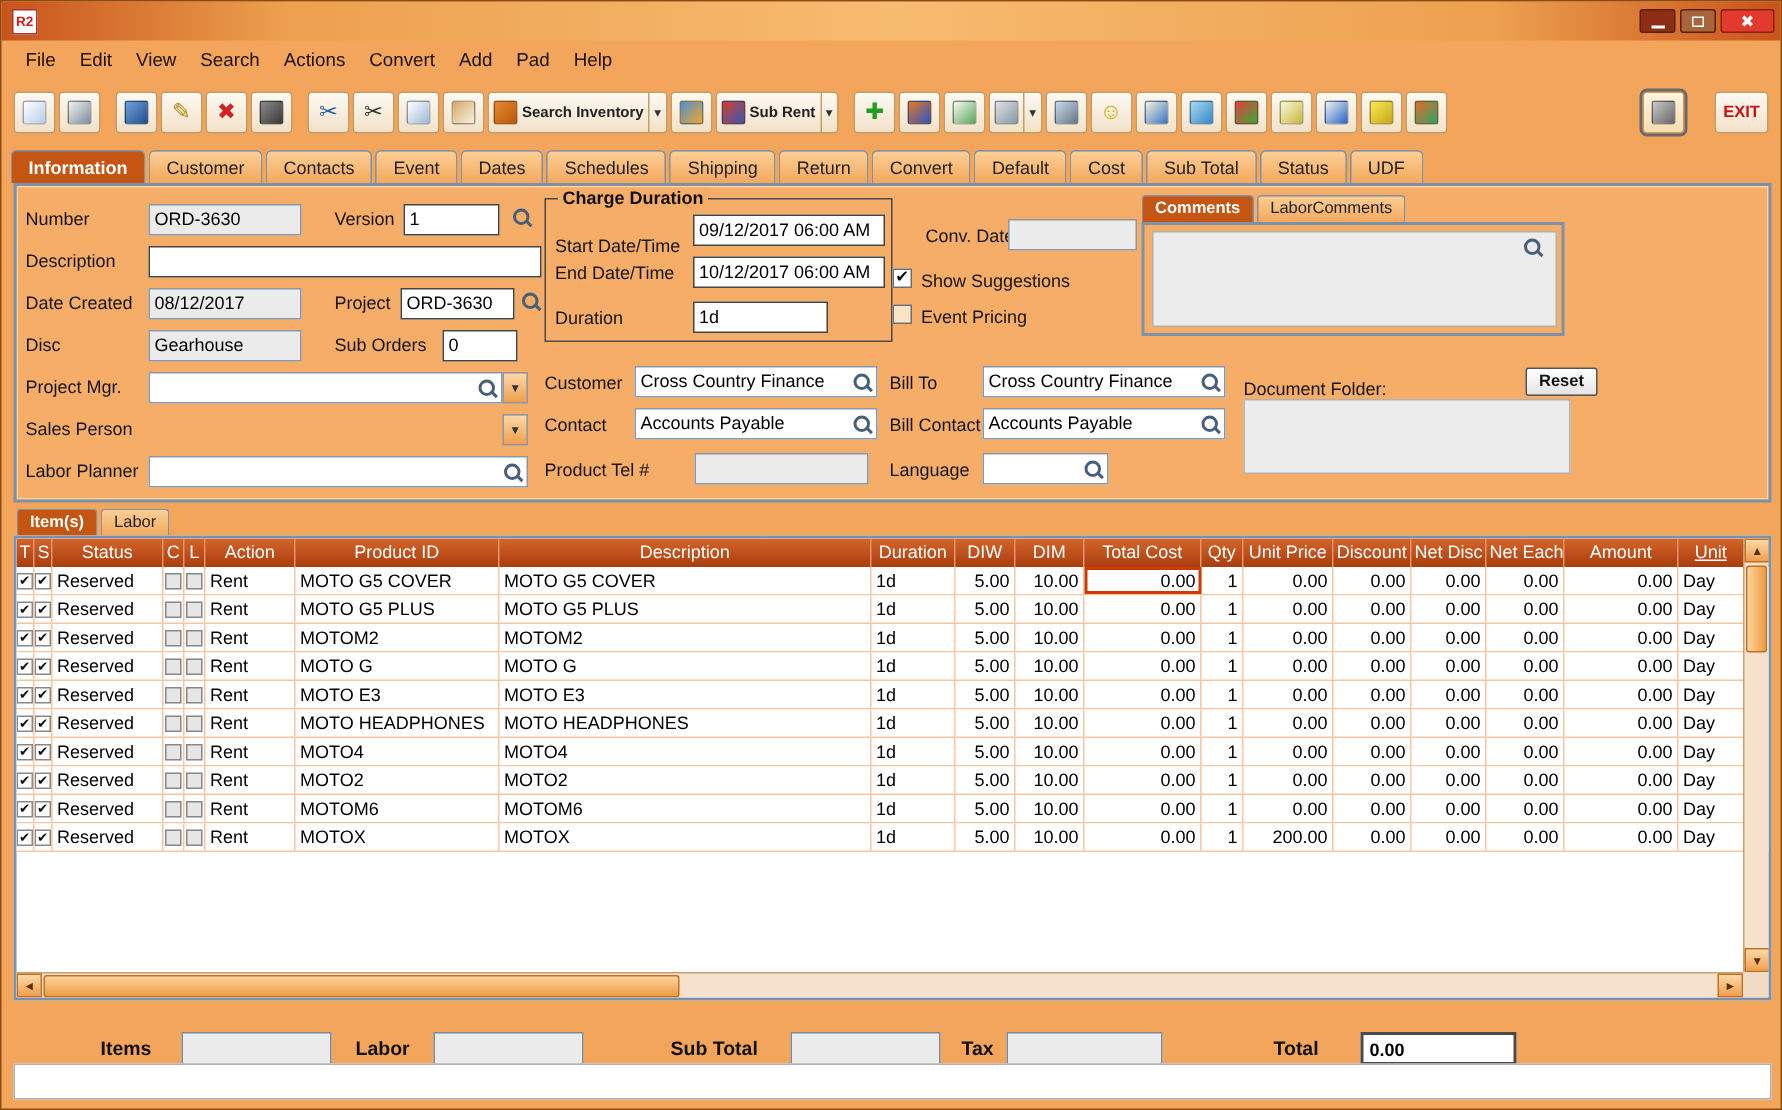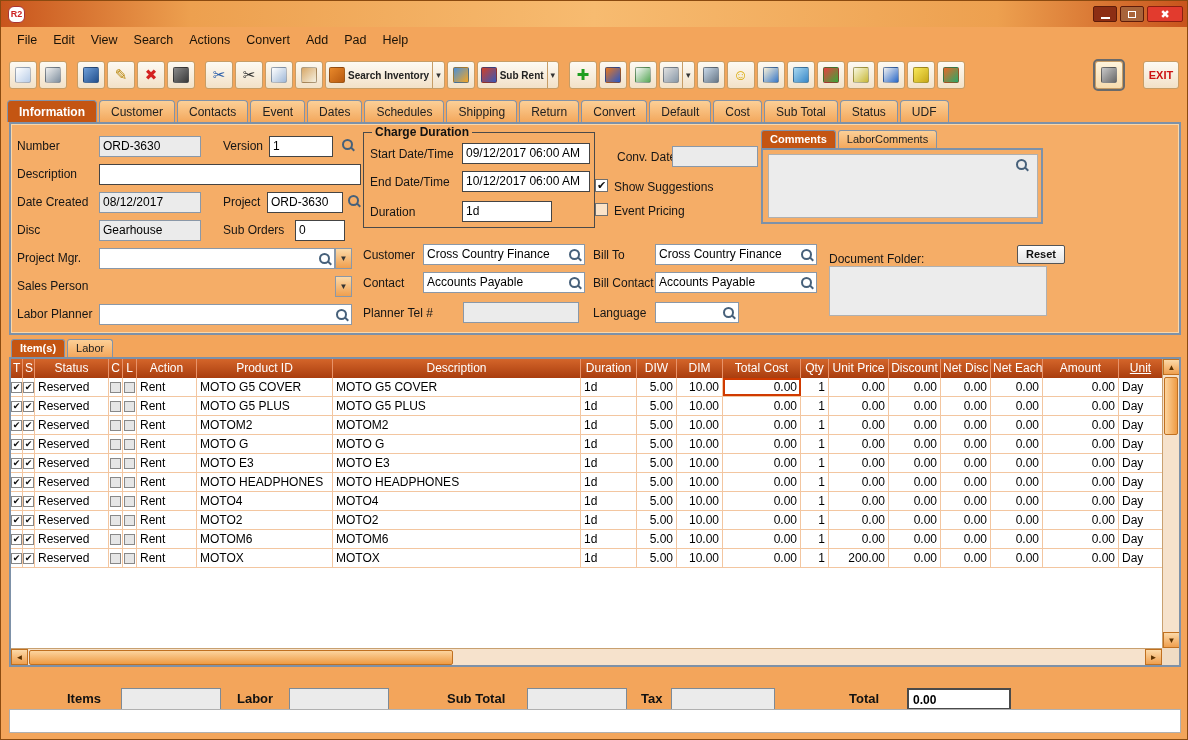--- a/index.html
+++ b/index.html
@@ -12,21 +12,21 @@
     border:1px solid #8a4a10;
   }
   
   .titlebar{
     position:absolute; left:0; top:0; right:0; height:26px;
     background:linear-gradient(90deg,#c8541c 0%,#eda04f 16%,#f7bb70 50%,#eda04f 84%,#c8541c 100%);
     display:flex; align-items:center; padding:0 4px;
   }
   .app-icon{
     width:17px;height:17px;margin-left:3px;background:#fff;border:1px solid #a33;
-    color:#c22;font-size:9px;font-weight:bold;text-align:center;line-height:15px;border-radius:6px;
+    color:#c22;font-size:9px;font-weight:bold;text-align:center;line-height:15px;border-radius:0;
   }
   .title{
     position:absolute;left:0;right:0;text-align:center;font-size:13px;color:#2a1608;
   }
   .winbtns{margin-left:auto;display:flex;gap:3px;align-items:center;z-index:2;}
   .wb{height:16px;display:inline-flex;align-items:center;justify-content:center;border-radius:2px;cursor:default;}
   .wb.min{width:24px;background:#8c2e14;border:1px solid #5e1c0a;}
   .wb.min .minbar{width:9px;height:2px;background:#fff;margin-top:7px;}
   .wb.max{width:24px;background:#a8643a;border:1px solid #5e1c0a;}
   .wb.max .maxbox{width:8px;height:7px;border:1px solid #fff;}
@@ -282,21 +282,21 @@
   <span class="combo-btn" style="left:324px;top:152px">▼</span>
 
   <span class="lbl" style="left:6px;top:183px">Labor Planner</span>
   <div class="lookup" style="left:88px;top:180px;width:253px">
     <span></span>
     <span class="lens"></span>
   </div>
 
   <div class="group" style="left:352px;top:8px;width:232px;height:96px">
     <span class="group-title">Charge Duration</span>
-    <span class="lbl" style="left:6px;top:14px">Start Date/Time</span>
+    <span class="lbl" style="left:6px;top:24px">Start Date/Time</span>
     <div class="field wt" style="left:98px;top:10px;width:128px">09/12/2017 06:00 AM</div>
     <span class="lbl" style="left:6px;top:42px">End Date/Time</span>
     <div class="field wt" style="left:98px;top:38px;width:128px">10/12/2017 06:00 AM</div>
     <span class="lbl" style="left:6px;top:72px">Duration</span>
     <div class="field wt" style="left:98px;top:68px;width:90px">1d</div>
   </div>
 
   <span class="lbl" style="left:606px;top:26px">Conv. Date</span>
   <div class="field ro" style="left:661px;top:22px;width:86px"></div>
 
@@ -333,21 +333,21 @@
   <div class="lookup" style="left:412px;top:148px;width:162px">
     <span>Accounts Payable</span>
     <span class="lens"></span>
   </div>
   <span class="lbl" style="left:582px;top:152px">Bill Contact</span>
   <div class="lookup" style="left:644px;top:148px;width:162px">
     <span>Accounts Payable</span>
     <span class="lens"></span>
   </div>
 
-  <span class="lbl" style="left:352px;top:182px">Planner Tel #</span>
+  <span class="lbl" style="left:352px;top:182px">Product Tel #</span>
   <div class="field ro" style="left:452px;top:178px;width:116px"></div>
   <span class="lbl" style="left:582px;top:182px">Language</span>
   <div class="lookup" style="left:644px;top:178px;width:84px">
     <span></span>
     <span class="lens"></span>
   </div>
 </div>
 
 <div class="grid-wrap">
   <div class="grid-tabs">

